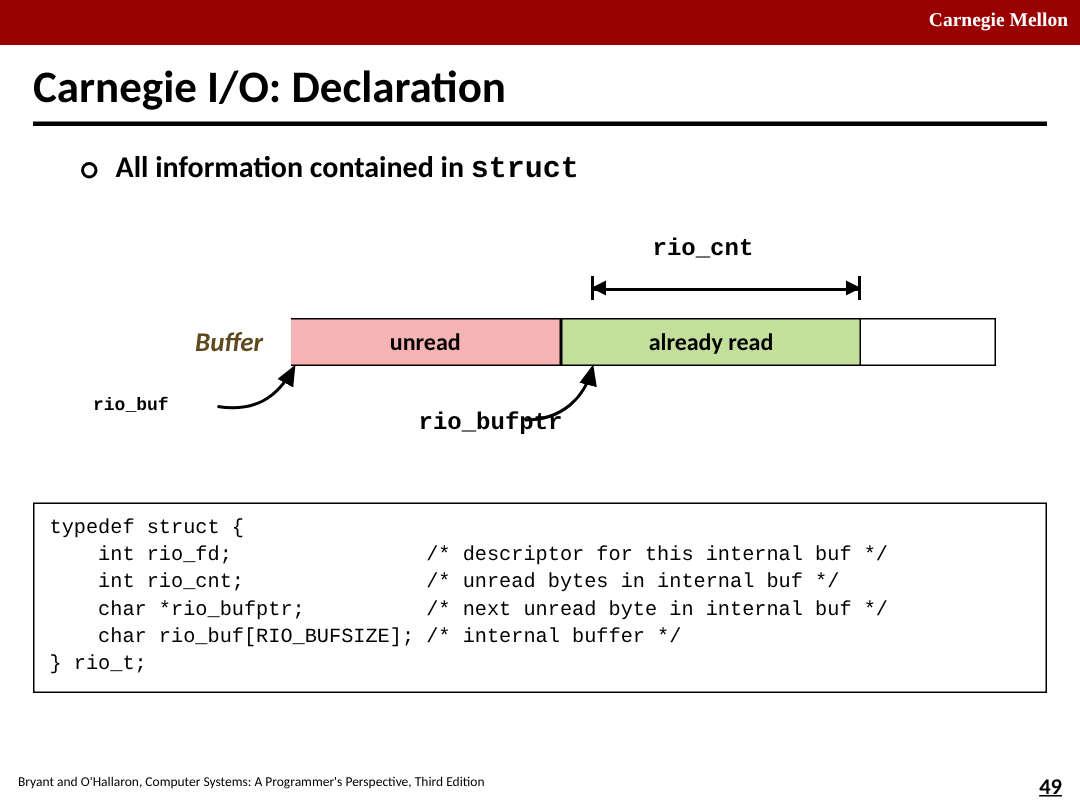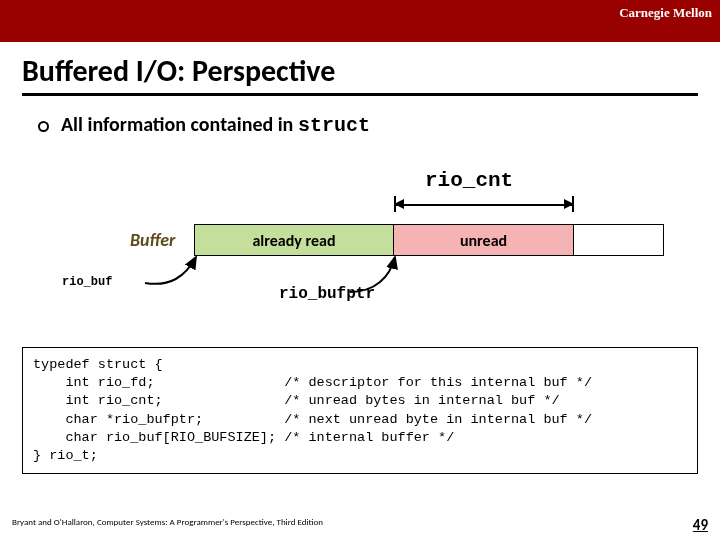--- a/index.html
+++ b/index.html
@@ -6,21 +6,21 @@
   body {
     width: 720px;
     height: 540px;
     background: #ffffff;
     font-family: Calibri, Arial, sans-serif;
     position: relative;
     overflow: hidden;
   }
   .topbar {
     width: 100%;
-    height: 42px;
+    height: 30px;
     background: #990000;
     color: #fff;
     text-align: right;
     font-size: 13px;
     font-weight: bold;
     padding: 5px 8px 0 0;
     font-family: "Times New Roman", serif;
   }
   .title {
     font-size: 30px;
@@ -29,21 +29,21 @@
     padding: 10px 0 4px 22px;
   }
   .title-underline {
     height: 3px;
     background: #000;
     margin: 0 22px 16px 22px;
   }
   .bullet-row {
     display: flex;
     align-items: baseline;
-    padding-left: 38px;
+    padding-left: 54px;
     font-size: 20px;
     font-weight: bold;
   }
   .bullet-mark {
     display: inline-block;
     width: 11px;
     height: 11px;
     border: 2px solid #000;
     border-radius: 50%;
     margin-right: 12px;
@@ -81,25 +81,25 @@
     justify-content: center;
     font-weight: bold;
     font-size: 16px;
   }
   .seg-read { background: #c4df9b; width: 200px; }
   .seg-unread { background: #f6b3b3; width: 180px; border-left: none; }
   .seg-empty { background: #fff; width: 90px; border-left: none; }
 
   .cnt-label {
     position: absolute;
-    left: 425px;
+    left: 435px;
     top: 12px;
     font-family: "Courier New", monospace;
     font-weight: bold;
-    font-size: 21px;
+    font-size: 16px;
   }
   .cnt-bracket {
     position: absolute;
     left: 394px;
     top: 35px;
     width: 180px;
     height: 28px;
   }
   .cnt-bracket .hline {
     position: absolute; top: 12px; left: 0; width: 100%; height: 2px; background:#000;
@@ -144,21 +144,21 @@
   }
   .footer .pg { font-size: 15px; font-weight: bold; text-decoration: underline; }
 </style>
 </head>
 <body>
 
 <div class="topbar">
   <span>Carnegie Mellon</span>
 </div>
 
-<div class="title">Buffered I/O: Perspective</div>
+<div class="title">Carnegie I/O: Declaration</div>
 <div class="title-underline"></div>
 
 <div class="bullet-row">
   <span class="bullet-mark"></span>
   <span>
     <span>All information contained in </span><span class="mono">struct</span>
   </span>
 </div>
 
 <div class="diagram">
@@ -166,22 +166,22 @@
   <div class="cnt-bracket">
     <div class="hline"></div>
       <div class="vleft"></div>
       <div class="vright"></div>
     <div class="arrL"></div>
       <div class="arrR"></div>
   </div>
 
   <div class="buffer-label">Buffer</div>
   <div class="buffer-box">
+    <div class="seg seg-unread">unread</div>
     <div class="seg seg-read">already read</div>
-    <div class="seg seg-unread">unread</div>
     <div class="seg seg-empty"></div>
   </div>
 
   <div class="ptr-label1">rio_buf</div>
   <div class="ptr-label2">rio_bufptr</div>
 
   <svg class="arrows">
     <defs>
       <marker id="ah" markerWidth="8" markerHeight="8" refX="6" refY="3" orient="auto">
         <path d="M0,0 L7,3 L0,6 Z" fill="#000"></path>

